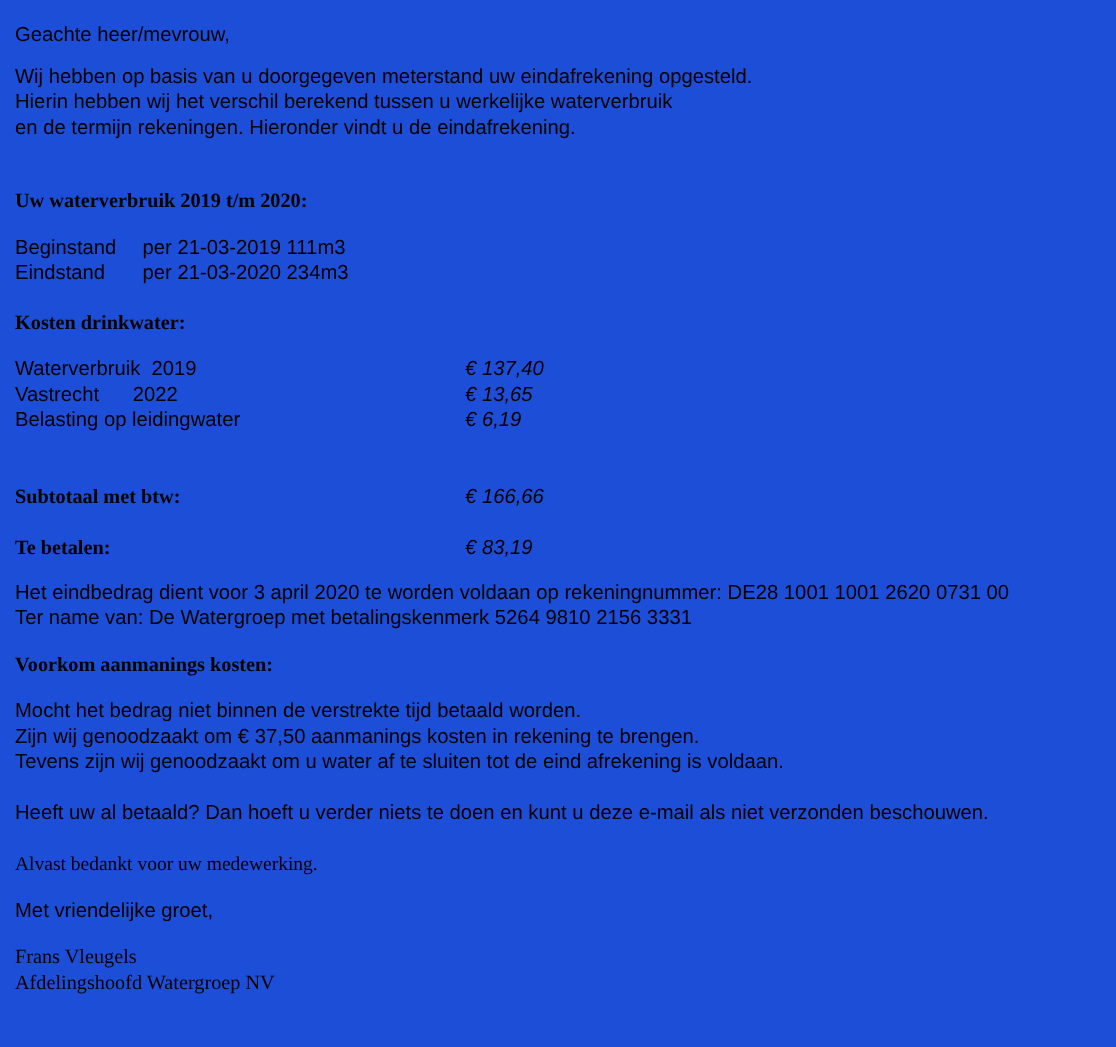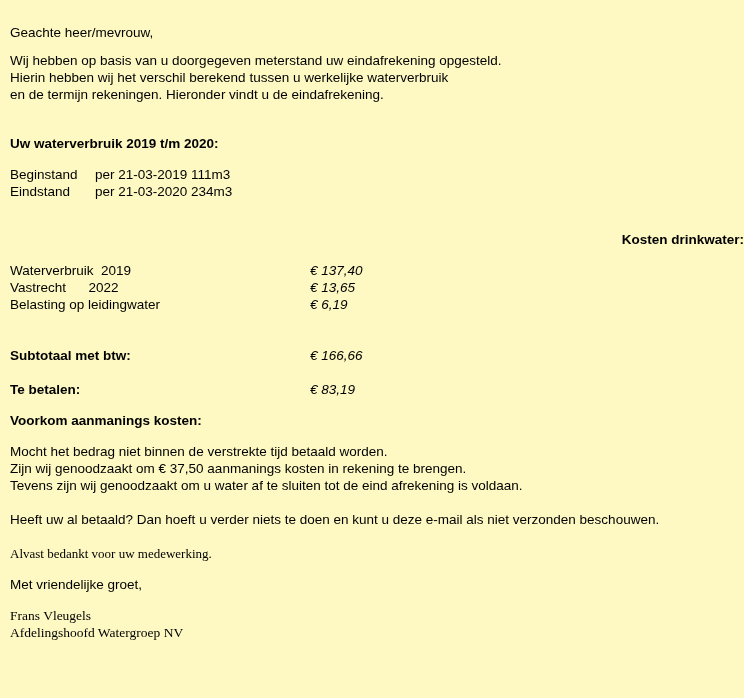--- a/index.html
+++ b/index.html
@@ -5,54 +5,54 @@
   html, body {
     margin: 0;
     padding: 0;
     background: #ffffff;
   }
   .doc {
     position: relative;
     width: 744px;
     height: 698px;
     box-sizing: border-box;
-    padding: 24px 0 0 10px;
+    padding: 14px 0 0 10px;
     overflow: hidden;
-    background: #fef9c3;
+    background: #1d4ed8;
     color: #000000;
     font-family: "Liberation Sans", "DejaVu Sans", sans-serif;
     font-size: 13.5px;
     line-height: 17px;
   }
   .line {
     white-space: nowrap;
     height: 17px;
   }
-  .bold { font-weight: bold; }
+  .bold { font-weight: bold; font-family: Liberation Serif, serif; }
   .pre  { white-space: pre; }
 
   
   .row { position: relative; }
   .row .amt {
     position: absolute;
     left: 300px; 
     top: 0;
     font-weight: normal;
     font-style: italic;
   }
   .meter-label {
     display: inline-block;
     width: 85px; 
   }
 
   
   .intro        { margin-top: 11px; }
   .h-usage      { margin-top: 32px; }
   .usage-rows   { margin-top: 14px; }
-  .h-costs      { margin-top: 31px; text-align: right; }
+  .h-costs      { margin-top: 16px; }
   .cost-rows    { margin-top: 14px; }
   .totals       { margin-top: 34px; }
   .payable      { margin-top: 17px; }
   .payment      { margin-top: 13px; }
   .h-reminder   { margin-top: 14px; }
   .reminder     { margin-top: 14px; }
   .already-paid { margin-top: 17px; }
   .thanks       { margin-top: 17px; font-family: "Liberation Serif", "DejaVu Serif", serif; font-size: 13px; }
   .closing      { margin-top: 14px; }
   .signature    { margin-top: 14px; font-family: Liberation Serif, serif; }
@@ -103,20 +103,24 @@
       <span class="bold">Subtotaal met btw:</span>
       <span class="amt">€ 166,66</span>
     </div>
   </div>
 
   <div class="line row payable">
     <span class="bold">Te betalen:</span>
     <span class="amt">€ 83,19</span>
   </div>
 
+  <div class="payment">
+    <div class="line">Het eindbedrag dient voor 3 april 2020 te worden voldaan op rekeningnummer: DE28 1001 1001 2620 0731 00</div>
+    <div class="line">Ter name van: De Watergroep met betalingskenmerk 5264 9810 2156 3331</div>
+  </div>
 
   <div class="line bold h-reminder">Voorkom aanmanings kosten:</div>
 
   <div class="reminder">
     <div class="line">Mocht het bedrag niet binnen de verstrekte tijd betaald worden.</div>
     <div class="line">Zijn wij genoodzaakt om € 37,50 aanmanings kosten in rekening te brengen.</div>
     <div class="line">Tevens zijn wij genoodzaakt om u water af te sluiten tot de eind afrekening is voldaan.</div>
   </div>
 
   <div class="line already-paid">Heeft uw al betaald? Dan hoeft u verder niets te doen en kunt u deze e-mail als niet verzonden beschouwen.</div>

